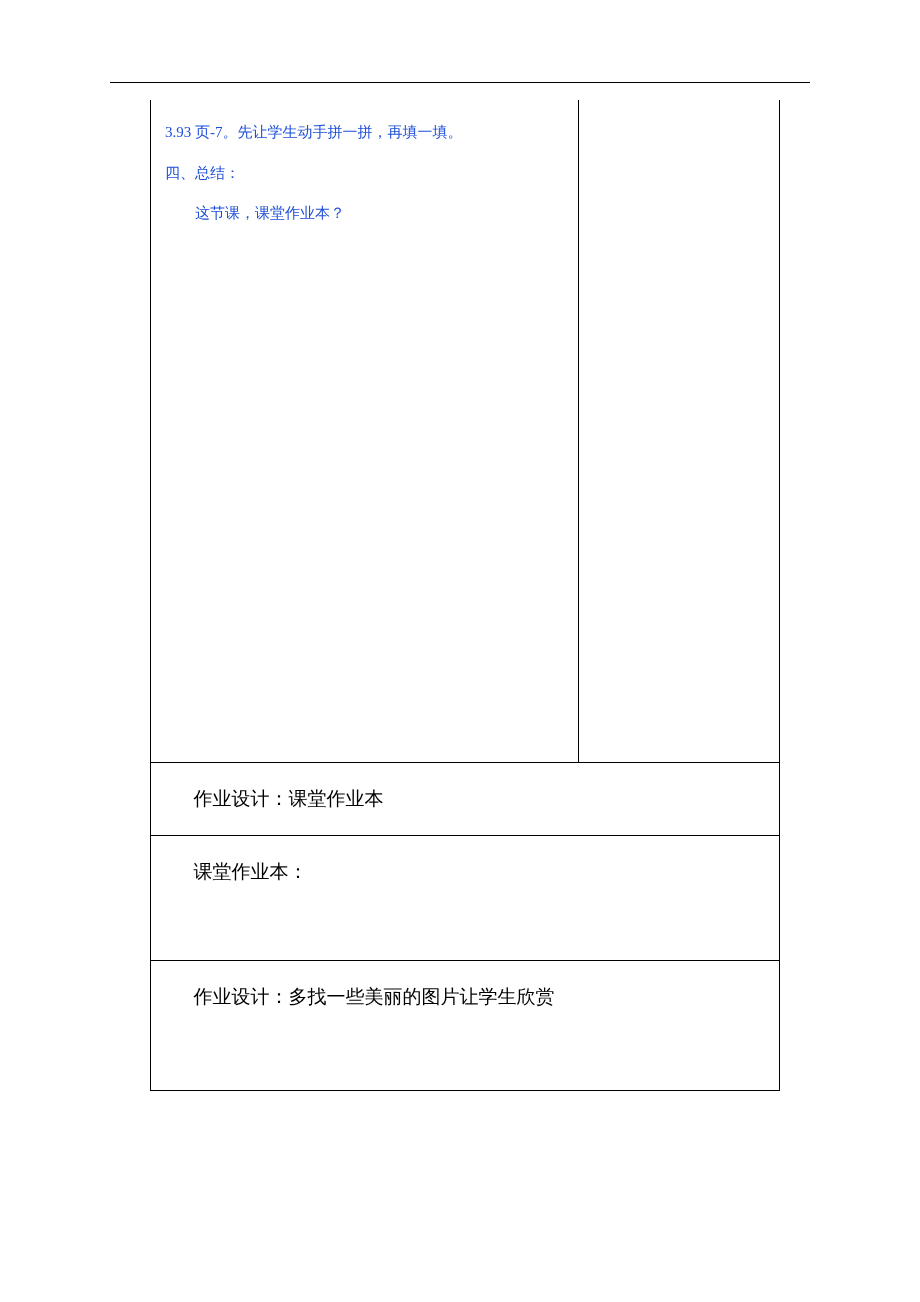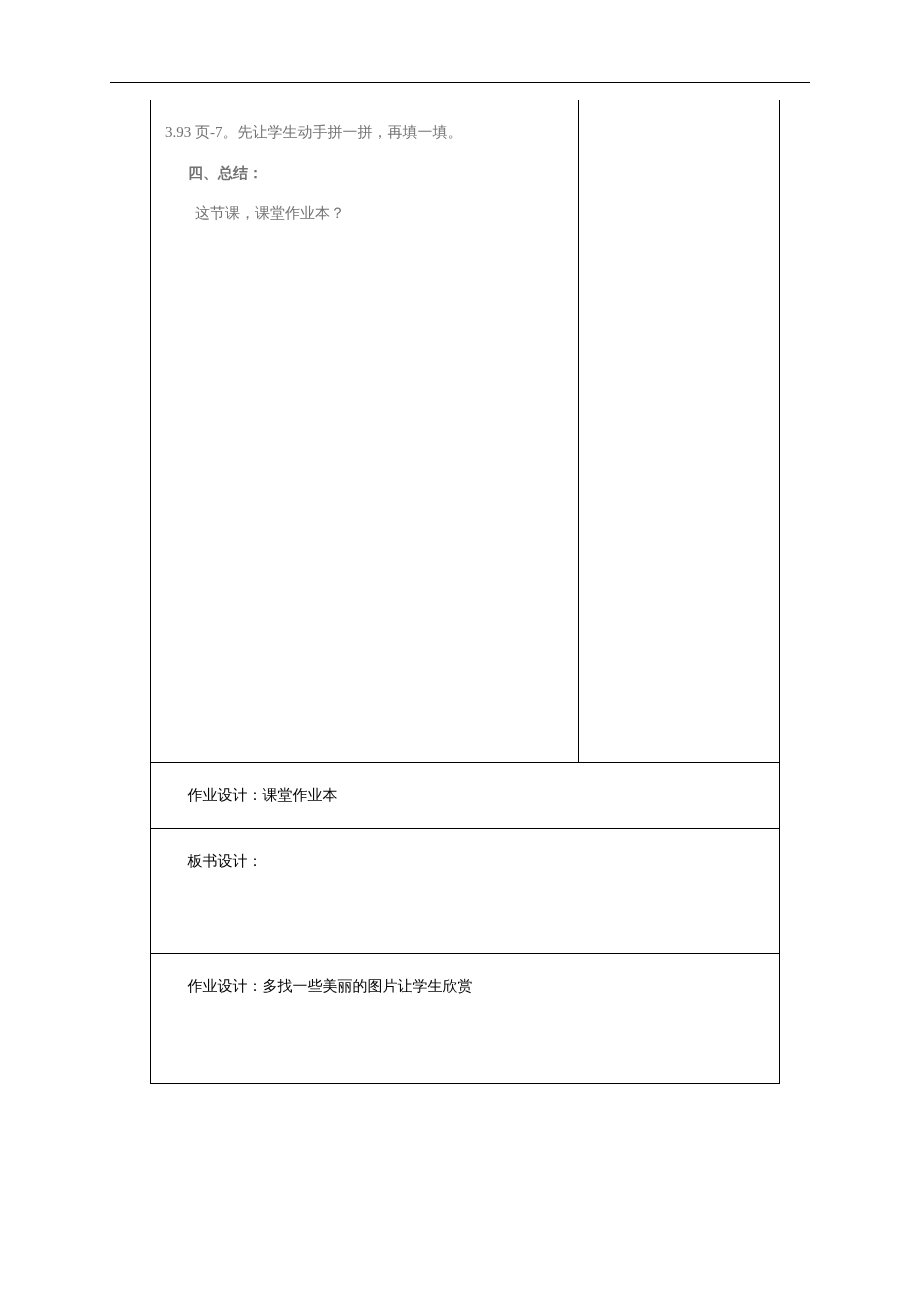--- a/index.html
+++ b/index.html
@@ -34,33 +34,32 @@
       border-right: 1px solid #000;
       padding: 18px 14px;
     }
     .right-cell {
       flex: 1;
     }
     .line {
       font-size: 15px;
       line-height: 1.9;
       margin-bottom: 12px;
-      color: #737373;
+      color: #1d4ed8;
     }
     .bold {
-      font-weight: bold;
-      margin-left: 23px;
+      font-weight: normal;
     }
     .indent {
       padding-left: 2em;
     }
     .full-row {
       border-top: 1px solid #000;
       padding: 18px 14px;
-      font-size: 15px;
+      font-size: 19px;
       line-height: 1.9;
       color: #000;
     }
     .row-homework { min-height: 50px; }
     .row-board { min-height: 125px; }
     .row-reflect { min-height: 130px; }
     .label-indent { padding-left: 1.5em; display: block; }
   </style>
 </head>
 <body>
@@ -73,18 +72,18 @@
       <div class="line">3.93 页-7。先让学生动手拼一拼，再填一填。</div>
       <div class="line bold">四、总结：</div>
       <div class="line indent">这节课，课堂作业本？</div>
     </div>
     <div class="right-cell"></div>
   </div>
   <div class="full-row row-homework">
     <span class="label-indent">作业设计：课堂作业本</span>
   </div>
   <div class="full-row row-board">
-    <span class="label-indent">板书设计：</span>
+    <span class="label-indent">课堂作业本：</span>
   </div>
   <div class="full-row row-reflect">
     <span class="label-indent">作业设计：多找一些美丽的图片让学生欣赏</span>
   </div>
 </div>
 
 </body></html>

